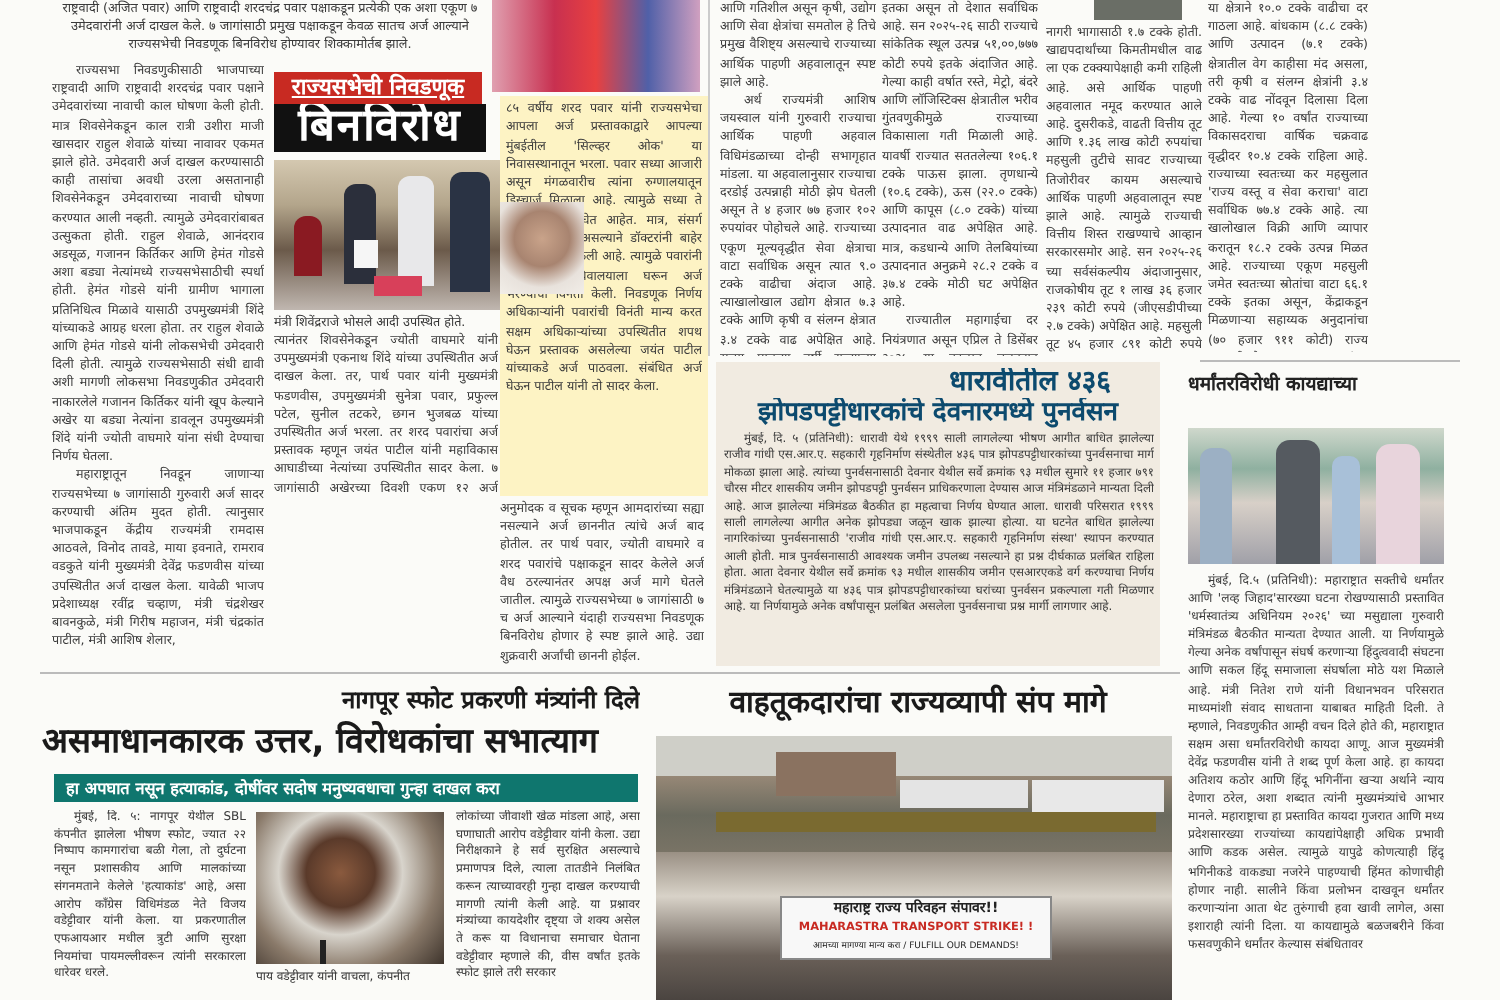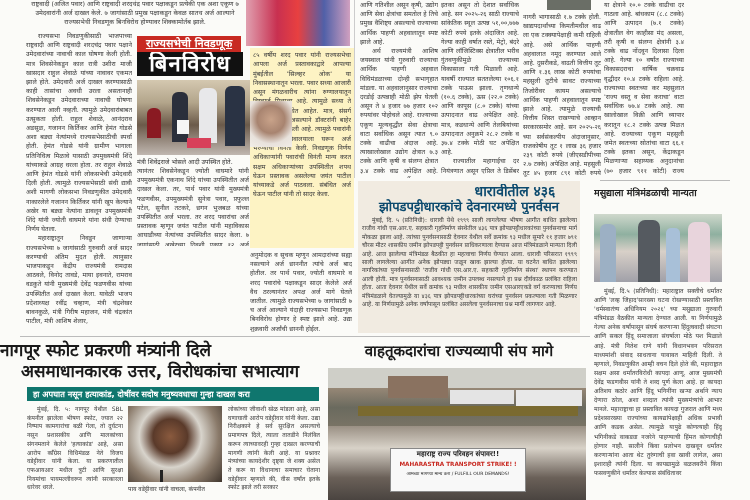--- a/index.html
+++ b/index.html
@@ -30,28 +30,28 @@
 
   
   .kicker-bar { background: #0f766e; color: #fff; font-weight: bold; }
   #dharavi-box { left: 358px; top: 181px; width: 222px; height: 152px; background: #f1ebe1; }
   #dharavi-h1 { left: 358px; top: 184px; width: 226px; text-align: center; font-weight: bold; font-size: 14px; line-height: 15px; color: #0c4a6e; margin-left: 44px; }
   #dharavi-h2 { left: 358px; top: 199px; width: 222px; text-align: center; font-weight: bold; font-size: 13px; line-height: 15px; color: #0c4a6e; }
 
   #conv-head { left: 594px; top: 186px; width: 150px; font-weight: bold; font-size: 9.5px; line-height: 13px; color: #222; }
   #conv-photo { left: 594px; top: 214px; width: 128px; height: 68px; background: linear-gradient(180deg,#cfd8cc 0%,#8fb0a0 30%,#d8d0c8 55%,#a0a0a8 100%); }
 
-  #nag-h1 { left: 0px; top: 340px; width: 320px; text-align: left; font-weight: bold; font-size: 17px; line-height: 20px; color: #1a1a1a; }
+  #nag-h1 { left: 0px; top: 340px; width: 320px; text-align: right; font-weight: bold; font-size: 12px; line-height: 20px; color: #1a1a1a; }
   #nag-h2 { left: 0px; top: 360px; width: 320px; text-align: center; font-weight: bold; font-size: 17px; line-height: 22px; color: #1a1a1a; }
   #nag-kicker { left: 27px; top: 387px; width: 292px; height: 14px; font-size: 8.2px; line-height: 14px; padding-left: 6px; }
   #nag-photo { left: 128px; top: 406px; width: 94px; height: 76px; background: radial-gradient(circle at 45% 40%,#8a5a3e 0%,#5a3a2a 25%,#d8d4cc 45%,#8a7a6a 70%,#3e342c 100%); }
 
   #strike-h { left: 328px; top: 340px; width: 262px; text-align: center; font-weight: bold; font-size: 15px; line-height: 22px; color: #1a1a1a; }
   #strike-photo { left: 328px; top: 368px; width: 258px; height: 132px; background: linear-gradient(180deg,#c8c8c0 0%,#9a8a78 14%,#6a6a5e 30%,#7a7466 45%,#b0aca0 62%,#4a4a4a 100%); }
-  #strike-banner { position:absolute; left:62px; top:80px; width:136px; height:44px; background:#f8f8f8; border:1px solid #888; }
+  #strike-banner { position:absolute; left:62px; top:80px; width:136px; height:32px; background:#f8f8f8; border:1px solid #888; }
   #strike-banner .b1 { font-size: 7px; font-weight: bold; color:#222; text-align:center; line-height:10px; }
   #strike-banner .b2 { font-size: 5.7px; font-weight: bold; color:#c82a22; text-align:center; line-height:10px; }
   #strike-banner .b3 { font-size: 4.5px; color:#222; text-align:center; line-height:9px; }
 </style>
 </head>
 <body>
 
 <div class="abs txt" style="left:24px; top:0px; width:222px; height:27px; text-align:center; font-size:6.4px; line-height:9px;">राष्ट्रवादी (अजित पवार) आणि राष्ट्रवादी शरदचंद्र पवार पक्षाकडून प्रत्येकी एक अशा एकूण ७ उमेदवारांनी अर्ज दाखल केले. ७ जागांसाठी प्रमुख पक्षाकडून केवळ सातच अर्ज आल्याने राज्यसभेची निवडणूक बिनविरोध होण्यावर शिक्कामोर्तब झाले.</div>
 
 <div class="abs txt" style="left:26px; top:31px; width:106px; height:300px;">
@@ -94,21 +94,21 @@
 <div class="abs txt" style="left:604px; top:0px; width:80px; height:176px;">या क्षेत्राने १०.० टक्के वाढीचा दर गाठला आहे. बांधकाम (८.८ टक्के) आणि उत्पादन (७.१ टक्के) क्षेत्रातील वेग काहीसा मंद असला, तरी कृषी व संलग्न क्षेत्रांनी ३.४ टक्के वाढ नोंदवून दिलासा दिला आहे. गेल्या १० वर्षांत राज्याच्या विकासदराचा वार्षिक चक्रवाढ वृद्धीदर १०.४ टक्के राहिला आहे. राज्याच्या स्वतःच्या कर महसुलात 'राज्य वस्तू व सेवा कराचा' वाटा सर्वाधिक ७७.४ टक्के आहे. त्या खालोखाल विक्री आणि व्यापार करातून १८.२ टक्के उत्पन्न मिळत आहे. राज्याच्या एकूण महसुली जमेत स्वतःच्या स्रोतांचा वाटा ६६.१ टक्के इतका असून, केंद्राकडून मिळणाऱ्या सहाय्यक अनुदानांचा (७० हजार ९११ कोटी) राज्य अजूनही मोठ्या प्रमाणावर अवलंबून आहे.</div>
 
 <div class="rule-h" style="left:600px; top:180px; width:130px;"></div>
 
 <div class="abs" id="dharavi-box"></div>
 <div class="abs" id="dharavi-h1">धारावीतील ४३६</div>
 <div class="abs" id="dharavi-h2">झोपडपट्टीधारकांचे देवनारमध्ये पुनर्वसन</div>
 <div class="abs txt" style="left:362px; top:216px; width:215px; height:114px; text-indent:10px; font-size:5.9px; line-height:8.4px;">मुंबई, दि. ५ (प्रतिनिधी): धारावी येथे १९९९ साली लागलेल्या भीषण आगीत बाधित झालेल्या राजीव गांधी एस.आर.ए. सहकारी गृहनिर्माण संस्थेतील ४३६ पात्र झोपडपट्टीधारकांच्या पुनर्वसनाचा मार्ग मोकळा झाला आहे. त्यांच्या पुनर्वसनासाठी देवनार येथील सर्वे क्रमांक ९३ मधील सुमारे ११ हजार ७९१ चौरस मीटर शासकीय जमीन झोपडपट्टी पुनर्वसन प्राधिकरणाला देण्यास आज मंत्रिमंडळाने मान्यता दिली आहे. आज झालेल्या मंत्रिमंडळ बैठकीत हा महत्वाचा निर्णय घेण्यात आला. धारावी परिसरात १९९९ साली लागलेल्या आगीत अनेक झोपड्या जळून खाक झाल्या होत्या. या घटनेत बाधित झालेल्या नागरिकांच्या पुनर्वसनासाठी 'राजीव गांधी एस.आर.ए. सहकारी गृहनिर्माण संस्था' स्थापन करण्यात आली होती. मात्र पुनर्वसनासाठी आवश्यक जमीन उपलब्ध नसल्याने हा प्रश्न दीर्घकाळ प्रलंबित राहिला होता. आता देवनार येथील सर्वे क्रमांक ९३ मधील शासकीय जमीन एसआरएकडे वर्ग करण्याचा निर्णय मंत्रिमंडळाने घेतल्यामुळे या ४३६ पात्र झोपडपट्टीधारकांच्या घरांच्या पुनर्वसन प्रकल्पाला गती मिळणार आहे. या निर्णयामुळे अनेक वर्षांपासून प्रलंबित असलेला पुनर्वसनाचा प्रश्न मार्गी लागणार आहे.</div>
 
 <div class="abs" id="conv-head">
-  <div>मसुद्याला मंत्रिमंडळाची मान्यता</div>
+  <div>धर्मांतरविरोधी कायद्याच्या</div>
 </div>
 <div class="abs photo" id="conv-photo">
   <div style="position:absolute; left:6px; top:10px; width:16px; height:58px; background:#9cb0c4; border-radius:6px 6px 0 0;"></div>
   <div style="position:absolute; left:44px; top:6px; width:22px; height:62px; background:#555a60; border-radius:7px 7px 0 0;"></div>
   <div style="position:absolute; left:72px; top:14px; width:14px; height:54px; background:#a8c0d8; border-radius:5px 5px 0 0;"></div>
   <div style="position:absolute; left:94px; top:8px; width:22px; height:60px; background:#e8d4dc; border-radius:7px 7px 0 0;"></div>
 </div>
 <div class="abs txt" style="left:594px; top:286px; width:128px; height:214px; text-indent:10px; font-size:6.1px; line-height:9.1px;">मुंबई, दि.५ (प्रतिनिधी): महाराष्ट्रात सक्तीचे धर्मांतर आणि 'लव्ह जिहाद'सारख्या घटना रोखण्यासाठी प्रस्तावित 'धर्मस्वातंत्र्य अधिनियम २०२६' च्या मसुद्याला गुरुवारी मंत्रिमंडळ बैठकीत मान्यता देण्यात आली. या निर्णयामुळे गेल्या अनेक वर्षांपासून संघर्ष करणाऱ्या हिंदुत्ववादी संघटना आणि सकल हिंदू समाजाला संघर्षाला मोठे यश मिळाले आहे. मंत्री नितेश राणे यांनी विधानभवन परिसरात माध्यमांशी संवाद साधताना याबाबत माहिती दिली. ते म्हणाले, निवडणुकीत आम्ही वचन दिले होते की, महाराष्ट्रात सक्षम असा धर्मांतरविरोधी कायदा आणू. आज मुख्यमंत्री देवेंद्र फडणवीस यांनी ते शब्द पूर्ण केला आहे. हा कायदा अतिशय कठोर आणि हिंदू भगिनींना खऱ्या अर्थाने न्याय देणारा ठरेल, अशा शब्दात त्यांनी मुख्यमंत्र्यांचे आभार मानले. महाराष्ट्राचा हा प्रस्तावित कायदा गुजरात आणि मध्य प्रदेशसारख्या राज्यांच्या कायद्यांपेक्षाही अधिक प्रभावी आणि कडक असेल. त्यामुळे यापुढे कोणत्याही हिंदू भगिनीकडे वाकड्या नजरेने पाहण्याची हिंमत कोणाचीही होणार नाही. सालीने किंवा प्रलोभन दाखवून धर्मांतर करणाऱ्यांना आता थेट तुरुंगाची हवा खावी लागेल, असा इशाराही त्यांनी दिला. या कायद्यामुळे बळजबरीने किंवा फसवणुकीने धर्मांतर केल्यास संबंधितावर</div>
 
 <div class="rule-h" style="left:20px; top:336px; width:570px;"></div>

